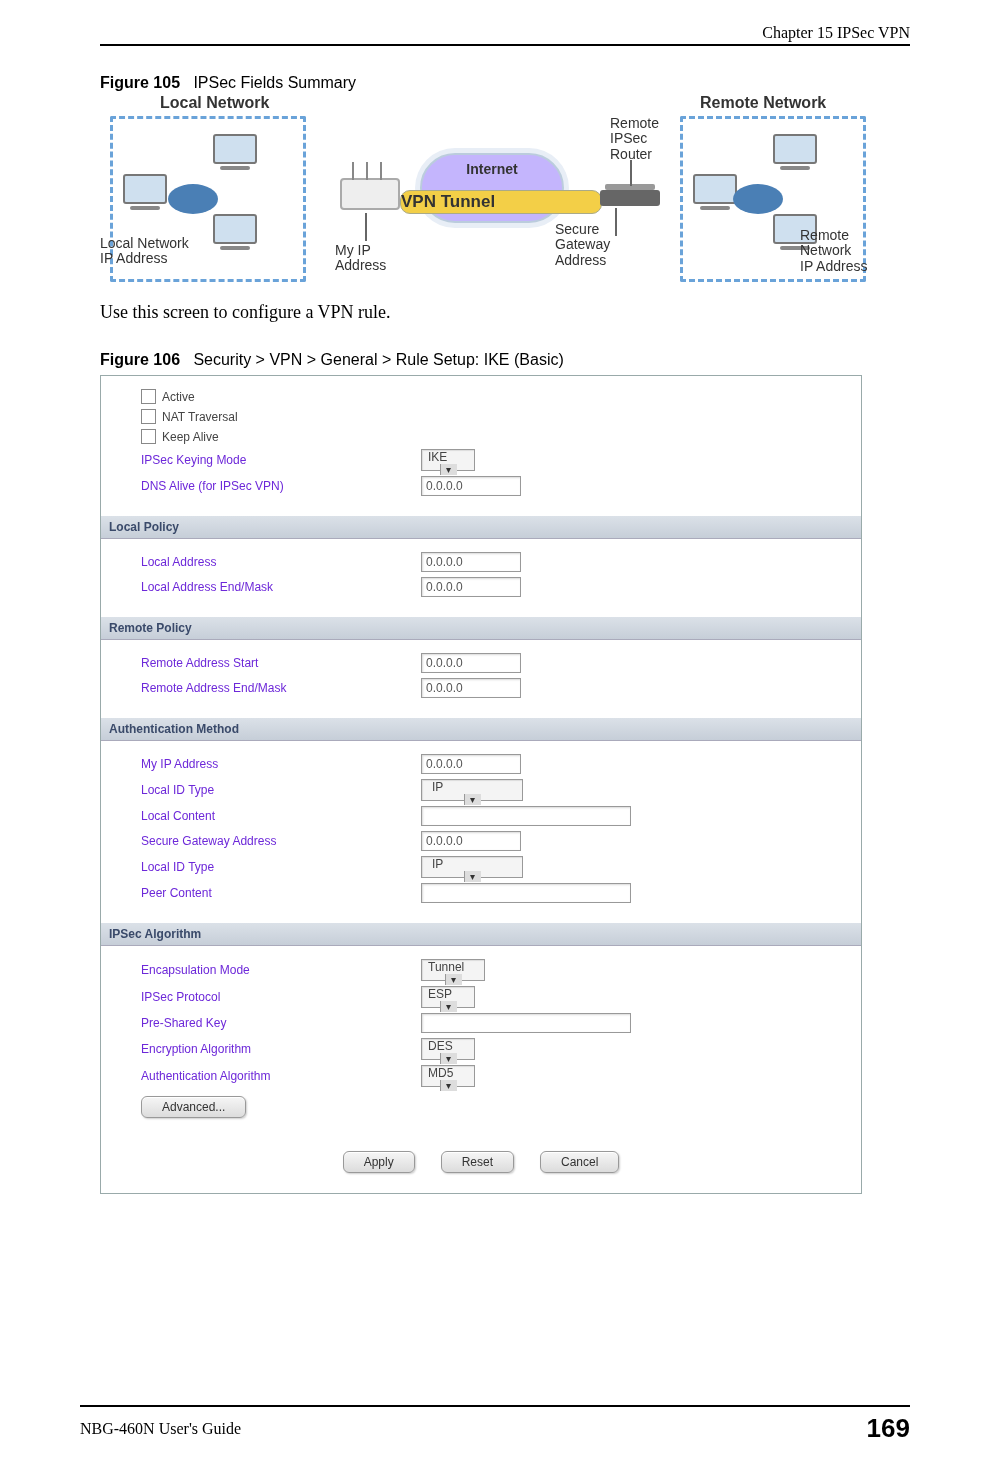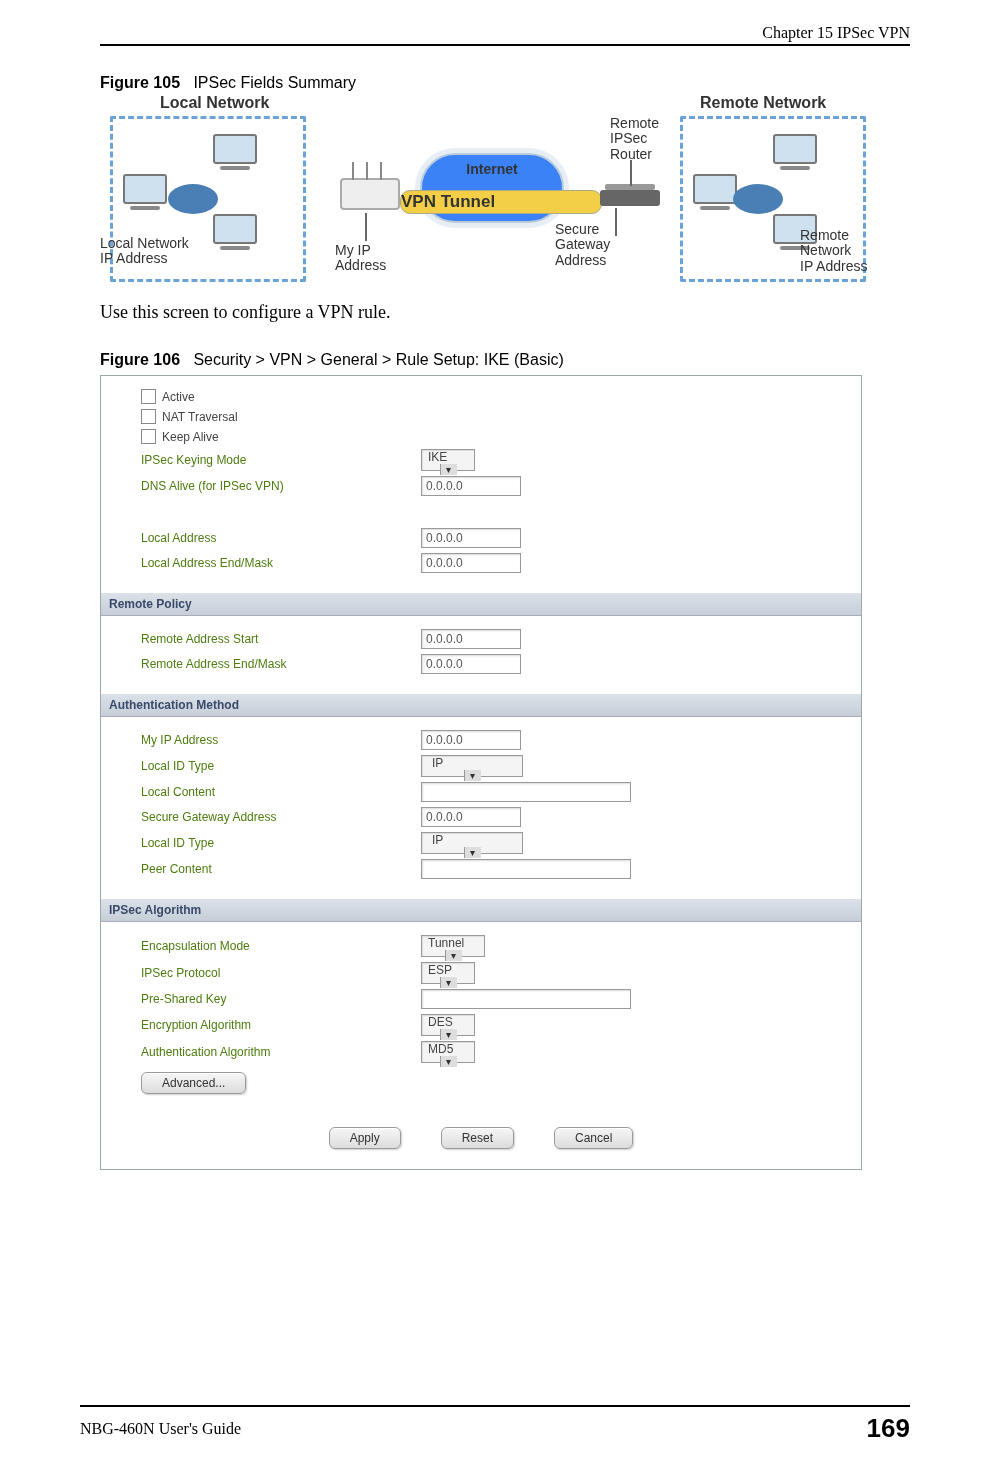--- a/index.html
+++ b/index.html
@@ -64,21 +64,21 @@
   }
   .pc-icon .base { width: 30px; height: 4px; background: #888; margin: 2px auto 0; border-radius: 2px; }
   .router-ico {
     position: absolute; width: 50px; height: 30px; background: #4a7fb5; border-radius: 50%;
   }
   .ap-icon {
     position: absolute; width: 56px; height: 28px; background: #eee; border: 2px solid #aaa; border-radius: 4px;
   }
   .ap-antenna { position:absolute; width:2px; height:18px; background:#888; top:-18px; }
   .cloud {
-    position: absolute; width: 140px; height: 60px; background: #3b82f6; border-radius: 40px;
+    position: absolute; width: 140px; height: 60px; background: #c4b5fd; border-radius: 40px;
     border: 2px solid #bcd; text-align: center; font-weight: bold; font-size: 14px;
     box-shadow: 0 0 0 5px #e8eef6;
   }
   .vpn-band {
     position: absolute; height: 22px; background: #f3cf47; border: 1px solid #aa8;
     border-radius: 10px; font-weight: bold; font-size: 17px; color: #333; text-align: left;
     line-height: 22px;
   }
   .remote-router {
     position: absolute; width: 60px; height: 16px; background: #666; border-radius: 3px;
@@ -96,21 +96,21 @@
     background: #fff;
     filter: blur(0.3px);
   }
   .section-bar {
     background: linear-gradient(#dbe1e8, #c6ced8);
     color: #3a4a6a; font-weight: bold; font-size: 12px;
     padding: 4px 8px; border-top:1px solid #fff; border-bottom:1px solid #aab;
   }
   .section-body { padding: 8px 10px 14px 40px; }
   .form-row { display:flex; align-items:center; margin: 5px 0; }
-  .form-label { width: 280px; color:#4d7c0f; }
+  .form-label { width: 280px; color:#6d28d9; }
   .fake-check {
     display:inline-block; width:13px; height:13px; border:1px solid #888; background:#fff; margin-right:6px; vertical-align:middle;
   }
   .fake-input {
     border: 1px solid #999; background: #fff; height: 18px; line-height:18px;
     padding: 0 4px; font-size: 12px; color:#555;
     box-shadow: inset 1px 1px 2px rgba(0,0,0,.15);
   }
   .fake-select {
     display:inline-flex; align-items:center; border:1px solid #999; background:#f4f4f4; height:20px;
@@ -122,21 +122,21 @@
     width:16px; height:18px; background:#ddd; border-left:1px solid #999;
     display:flex; align-items:center; justify-content:center; font-size:10px; color:#333;
   }
   .btn {
     display:inline-block; padding: 3px 20px; font-size:12px; color:#333;
     background: linear-gradient(#f6f6f6,#dcdcdc); border:1px solid #999; border-radius:6px;
     box-shadow: inset 0 1px 0 #fff, 1px 1px 2px rgba(0,0,0,.2);
   }
   .adv-btn { margin-top:4px; }
   .button-row {
-    text-align:center; padding: 14px 0 20px; display:flex; justify-content:center; gap:40px;
+    text-align:center; padding: 14px 0 20px; display:flex; justify-content:center; gap:26px;
   }
   .footer {
     position: absolute; left: 80px; right: 80px; bottom: 38px;
     border-top: 2px solid #000; padding-top: 6px;
     display:flex; justify-content: space-between; align-items:center;
     font-size: 16px;
   }
   .footer .pnum {
     font-family: Arial, Helvetica, sans-serif;
     font-weight: bold; font-size: 26px;
@@ -249,20 +249,21 @@
           <span class="sel-text">IKE</span>
           <span class="sel-btn">▾</span>
         </span>
       </div>
       <div class="form-row">
         <span class="form-label">DNS Alive (for IPSec VPN)</span>
         <span class="fake-input" style="width:90px;">0.0.0.0</span>
       </div>
     </div>
 
+    <div class="section-bar">Local Policy</div>
     <div class="section-body">
       <div class="form-row">
         <span class="form-label">Local Address</span>
         <span class="fake-input" style="width:90px;">0.0.0.0</span>
       </div>
       <div class="form-row">
         <span class="form-label">Local Address End/Mask</span>
         <span class="fake-input" style="width:90px;">0.0.0.0</span>
       </div>
     </div>

